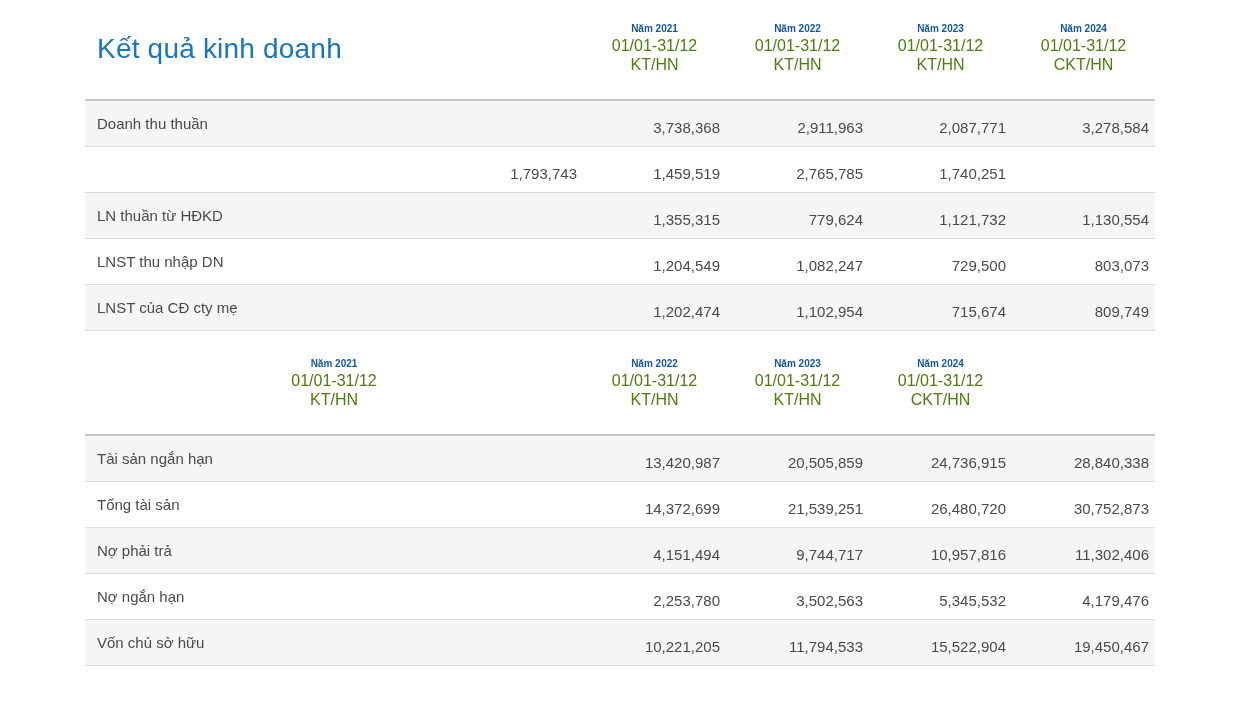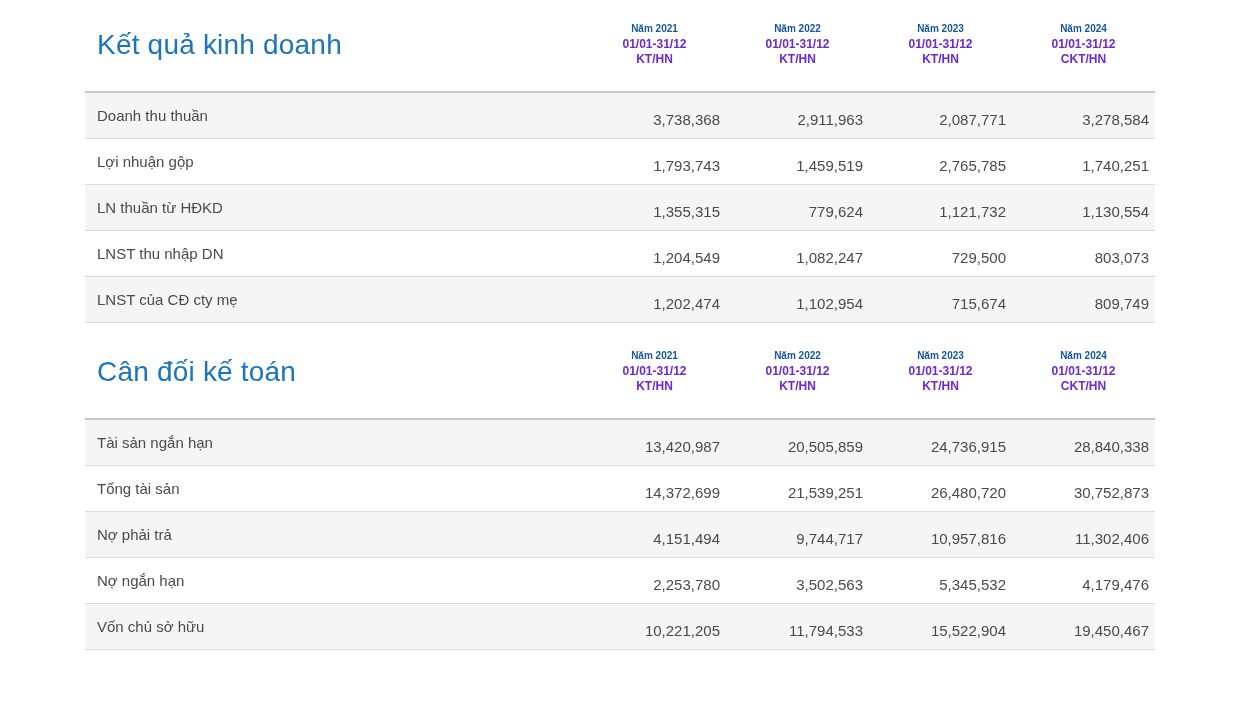--- a/index.html
+++ b/index.html
@@ -42,23 +42,23 @@
     line-height: 1.0;
   }
   .col-year {
     color: #15569e;
     font-size: 10px;
     font-weight: bold;
     display: block;
     margin-bottom: 4px;
   }
   .col-period, .col-basis {
-    color: #6d28d9;
-    font-size: 12px;
-    font-weight: bold;
+    color: #4d7c0f;
+    font-size: 16px;
+    font-weight: normal;
     display: block;
     margin-top: 3px;
   }
 
   
   .data-row {
     height: 46px;
     border-bottom: 1px solid #dcdcdc;
     color: #4a4a4a;
     font-size: 15px;
@@ -106,21 +106,20 @@
       </div>
     <div>
         <div class="grid-row data-row">
     <div class="row-label">Doanh thu thuần</div>
   <div class="row-value">3,738,368</div>
           <div class="row-value">2,911,963</div>
           <div class="row-value">2,087,771</div>
           <div class="row-value">3,278,584</div>
         </div>
         <div class="grid-row data-row">
-    <div class="row-label">Lợi nhuận gộp</div>
   <div class="row-value">1,793,743</div>
           <div class="row-value">1,459,519</div>
           <div class="row-value">2,765,785</div>
           <div class="row-value">1,740,251</div>
         </div>
         <div class="grid-row data-row">
     <div class="row-label">LN thuần từ HĐKD</div>
   <div class="row-value">1,355,315</div>
           <div class="row-value">779,624</div>
           <div class="row-value">1,121,732</div>
@@ -137,21 +136,20 @@
     <div class="row-label">LNST của CĐ cty mẹ</div>
   <div class="row-value">1,202,474</div>
           <div class="row-value">1,102,954</div>
           <div class="row-value">715,674</div>
           <div class="row-value">809,749</div>
         </div>
       </div>
   </div>
     <div class="section">
     <div class="grid-row head-row">
-      <div class="section-title">Cân đối kế toán</div>
     <div class="col-head">
     <span class="col-year">Năm 2021</span>
     <span class="col-period">01/01-31/12</span>
     <span class="col-basis">KT/HN</span>
   </div>
         <div class="col-head">
     <span class="col-year">Năm 2022</span>
     <span class="col-period">01/01-31/12</span>
     <span class="col-basis">KT/HN</span>
   </div>

